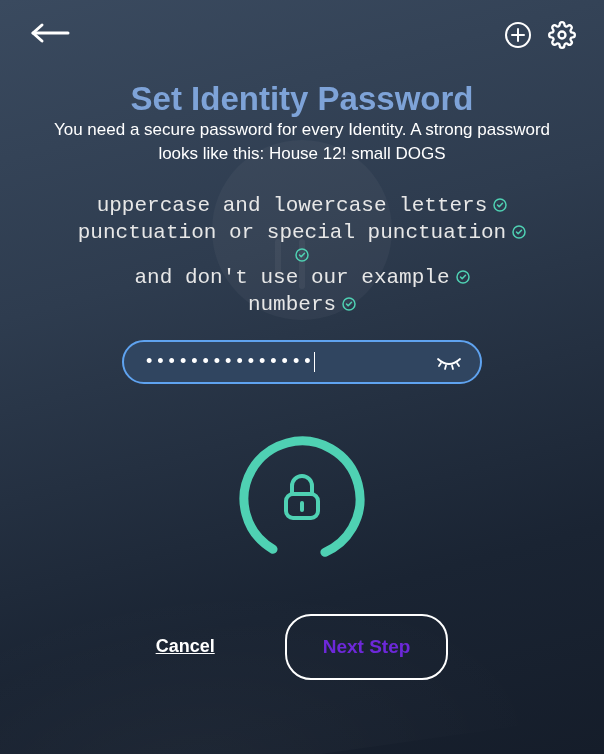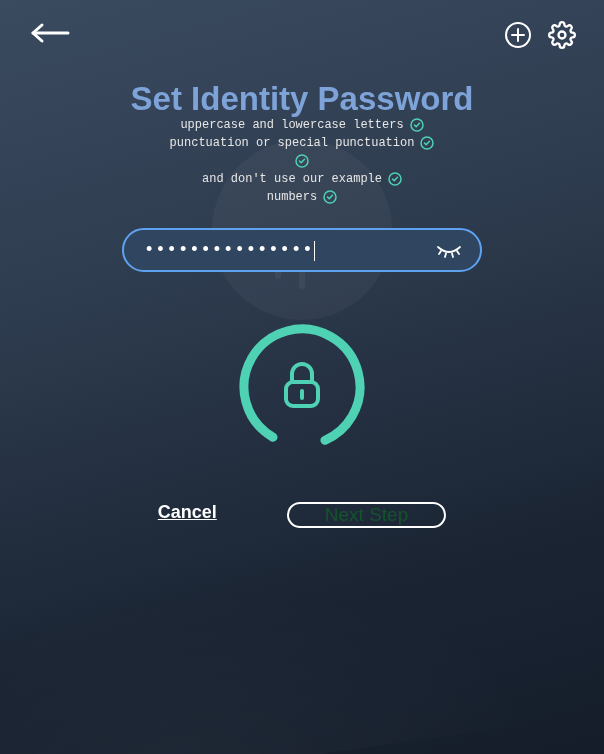--- a/index.html
+++ b/index.html
@@ -99,21 +99,21 @@
     }
     .req-list {
       display: flex;
       flex-direction: column;
       gap: 4px;
       margin-bottom: 24px;
     }
     .req-item {
       color: #e7e7e7;
       font-family: "Courier New", monospace;
-      font-size: 12px;
+      font-size: 21px;
       display: inline-flex;
       align-items: center;
       justify-content: center;
       gap: 6px;
     }
     .check-icon {
       color: #4fd1b3;
       display: inline-flex;
       align-items: center;
     }
@@ -161,38 +161,38 @@
     }
     .lock-ring svg.ring {
       position: absolute;
       inset: 0;
     }
     .lock-glyph {
       color: #4fd1b3;
     }
     .footer {
       display: flex;
-      align-items: flex-start;
+      align-items: center;
       justify-content: center;
       gap: 70px;
     }
     .cancel-btn {
       color: #fff;
       font-size: 18px;
       font-weight: 700;
       text-decoration: underline;
       cursor: pointer;
     }
     .next-btn {
-      color: #14532d;
+      color: #6d28d9;
       font-size: 19px;
-      font-weight: 400;
+      font-weight: 700;
       border: 2px solid #fff;
       border-radius: 26px;
-      padding: 0 36px;
+      padding: 20px 36px;
       cursor: pointer;
       background: transparent;
     }
   </style>
 </head>
 <body>
 
 <div class="watermark"></div>
 
 <div class="header">
@@ -214,20 +214,21 @@
       <svg width="28" height="28" viewBox="0 0 24 24" fill="none" stroke="currentColor" stroke-width="2" stroke-linecap="round" stroke-linejoin="round">
         <circle cx="12" cy="12" r="3"></circle>
         <path d="M19.4 15a1.7 1.7 0 0 0 .34 1.87l.06.06a2 2 0 1 1-2.83 2.83l-.06-.06a1.7 1.7 0 0 0-1.87-.34 1.7 1.7 0 0 0-1.03 1.56V21a2 2 0 1 1-4 0v-.09A1.7 1.7 0 0 0 9 19.4a1.7 1.7 0 0 0-1.87.34l-.06.06a2 2 0 1 1-2.83-2.83l.06-.06a1.7 1.7 0 0 0 .34-1.87 1.7 1.7 0 0 0-1.56-1.03H3a2 2 0 1 1 0-4h.09A1.7 1.7 0 0 0 4.6 9a1.7 1.7 0 0 0-.34-1.87l-.06-.06a2 2 0 1 1 2.83-2.83l.06.06a1.7 1.7 0 0 0 1.87.34H9a1.7 1.7 0 0 0 1.03-1.56V3a2 2 0 1 1 4 0v.09a1.7 1.7 0 0 0 1.03 1.56 1.7 1.7 0 0 0 1.87-.34l.06-.06a2 2 0 1 1 2.83 2.83l-.06.06a1.7 1.7 0 0 0-.34 1.87V9a1.7 1.7 0 0 0 1.56 1.03H21a2 2 0 1 1 0 4h-.09a1.7 1.7 0 0 0-1.56 1.03z"></path>
       </svg>
     </div>
   </div>
 </div>
 
 <div class="content">
   <h1 class="title">Set Identity Password</h1>
+  <p class="subtitle">You need a secure password for every Identity. A strong password looks like this:  House 12! small DOGS</p>
 
   <div class="req-list">
     <div class="req-item">
       <span>uppercase and lowercase letters</span>
       <span class="check-icon">
         <svg width="14" height="14" viewBox="0 0 14 14" fill="none" stroke="currentColor" stroke-width="1.5">
             <circle cx="7" cy="7" r="6"></circle>
             <polyline points="4.5,7 6.2,8.8 9.5,5.2" stroke-linecap="round" stroke-linejoin="round"></polyline>
           </svg>
       </span>

